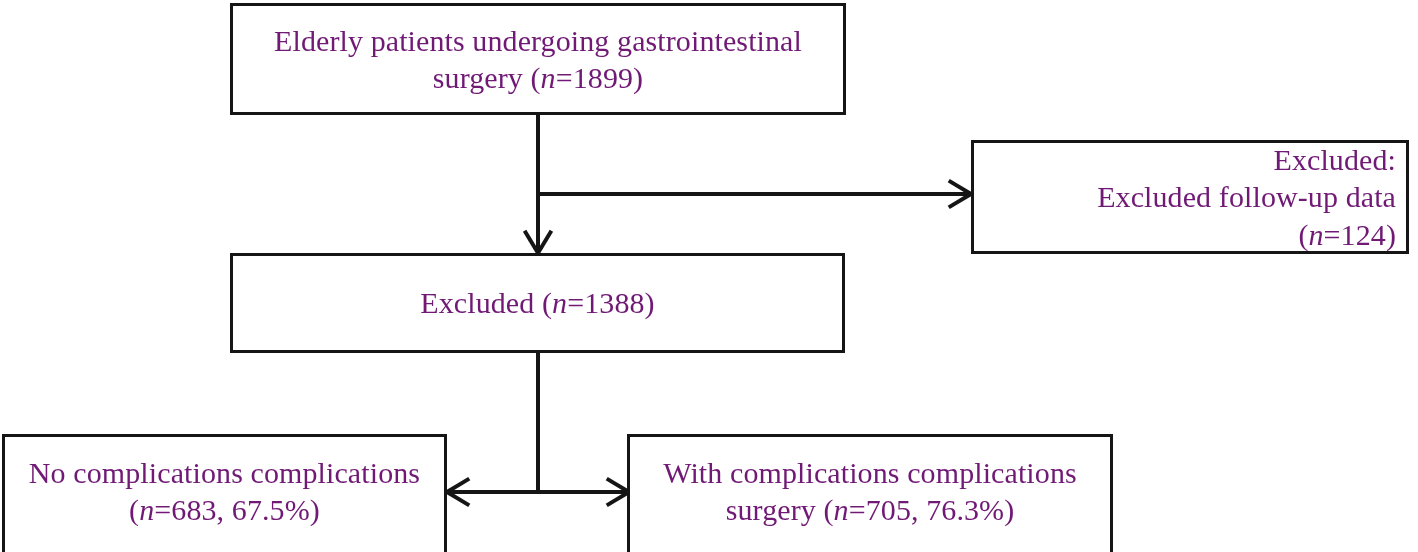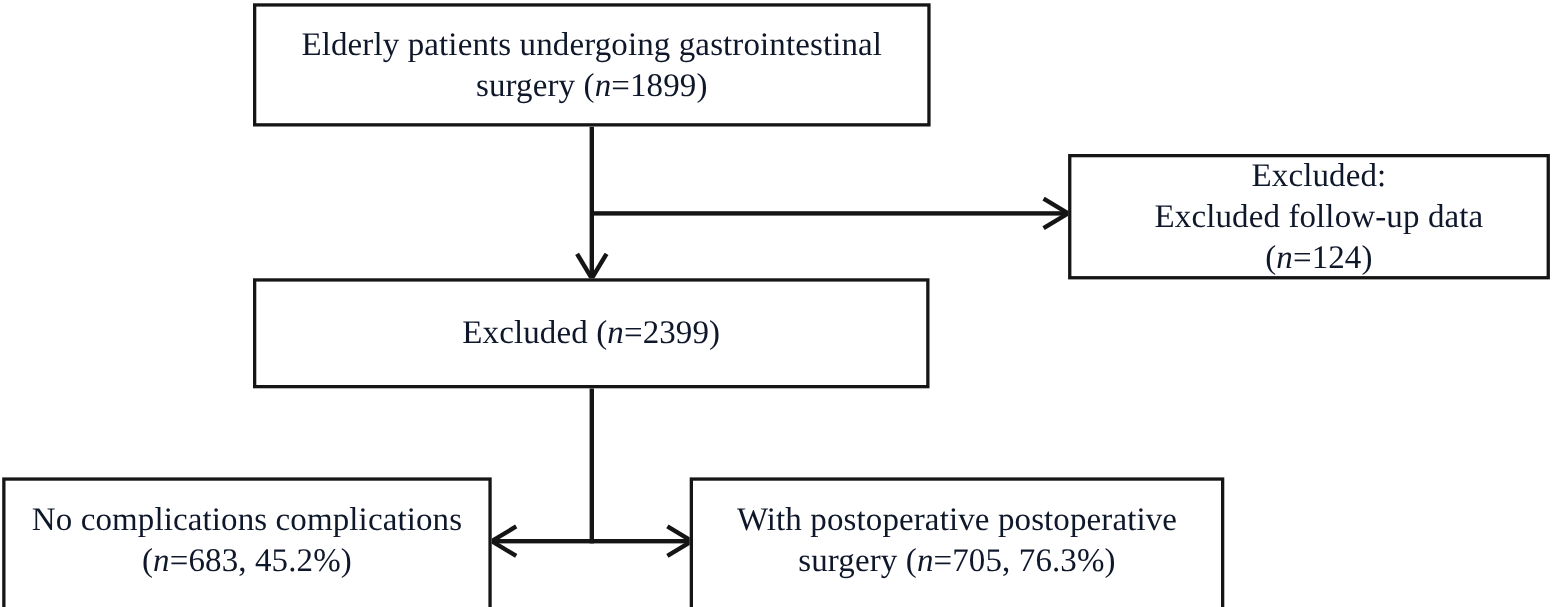--- a/index.html
+++ b/index.html
@@ -8,21 +8,21 @@
     padding: 0;
     background: #ffffff;
   }
   #flow-root {
     position: relative;
     width: 1418px;
     height: 552px;
     background: #ffffff;
     overflow: hidden;
     font-family: "Liberation Serif", "DejaVu Serif", serif;
-    color: #0f172a;
+    color: #701a75;
   }
 
   
   .node {
     position: absolute;
     box-sizing: border-box;
     border: 3px solid #151515;
     background: #ffffff;
     display: flex;
     align-items: center;
@@ -34,21 +34,21 @@
     width: 100%;
     padding: 0 10px;
     box-sizing: border-box;
     text-align: center;
     line-height: 1.24;
     font-size: 30px;
     letter-spacing: 0.1px;
     white-space: pre-line;
   }
   .node.align-left .node-text {
-    text-align: center;
+    text-align: right;
     padding-left: 28px;
   }
 
   #node-enrolled   { left: 230px; top: 3px;   width: 616px; height: 112px; }
   #node-excluded   { left: 971px; top: 140px; width: 438px; height: 114px; }
   #node-analyzed   { left: 230px; top: 253px; width: 615px; height: 100px; }
   #node-no-comp    { left: 2px;   top: 434px; width: 445px; height: 130px; }
   #node-with-comp  { left: 627px; top: 434px; width: 486px; height: 130px; }
 
   
@@ -140,24 +140,24 @@
 
   <div class="node" id="node-enrolled">
     <span class="node-text"><span>Elderly patients undergoing gastrointestinal</span><br><span>surgery (</span><span class="ital">n</span><span>=1899)</span></span>
   </div>
 
   <div class="node align-left" id="node-excluded">
     <span class="node-text"><span>Excluded:</span><br><span>Excluded follow-up data (</span><span class="ital">n</span><span>=124)</span></span>
   </div>
 
   <div class="node" id="node-analyzed">
-    <span class="node-text"><span>Excluded (</span><span class="ital">n</span><span>=2399)</span></span>
+    <span class="node-text"><span>Excluded (</span><span class="ital">n</span><span>=1388)</span></span>
   </div>
 
   <div class="node" id="node-no-comp">
-    <span class="node-text"><span>No complications complications</span><br><span>(</span><span class="ital">n</span><span>=683, 45.2%)</span></span>
+    <span class="node-text"><span>No complications complications</span><br><span>(</span><span class="ital">n</span><span>=683, 67.5%)</span></span>
   </div>
 
   <div class="node" id="node-with-comp">
-    <span class="node-text"><span>With postoperative postoperative</span><br><span>surgery (</span><span class="ital">n</span><span>=705, 76.3%)</span></span>
+    <span class="node-text"><span>With complications complications</span><br><span>surgery (</span><span class="ital">n</span><span>=705, 76.3%)</span></span>
   </div>
 
 </div>
 
 </body></html>

